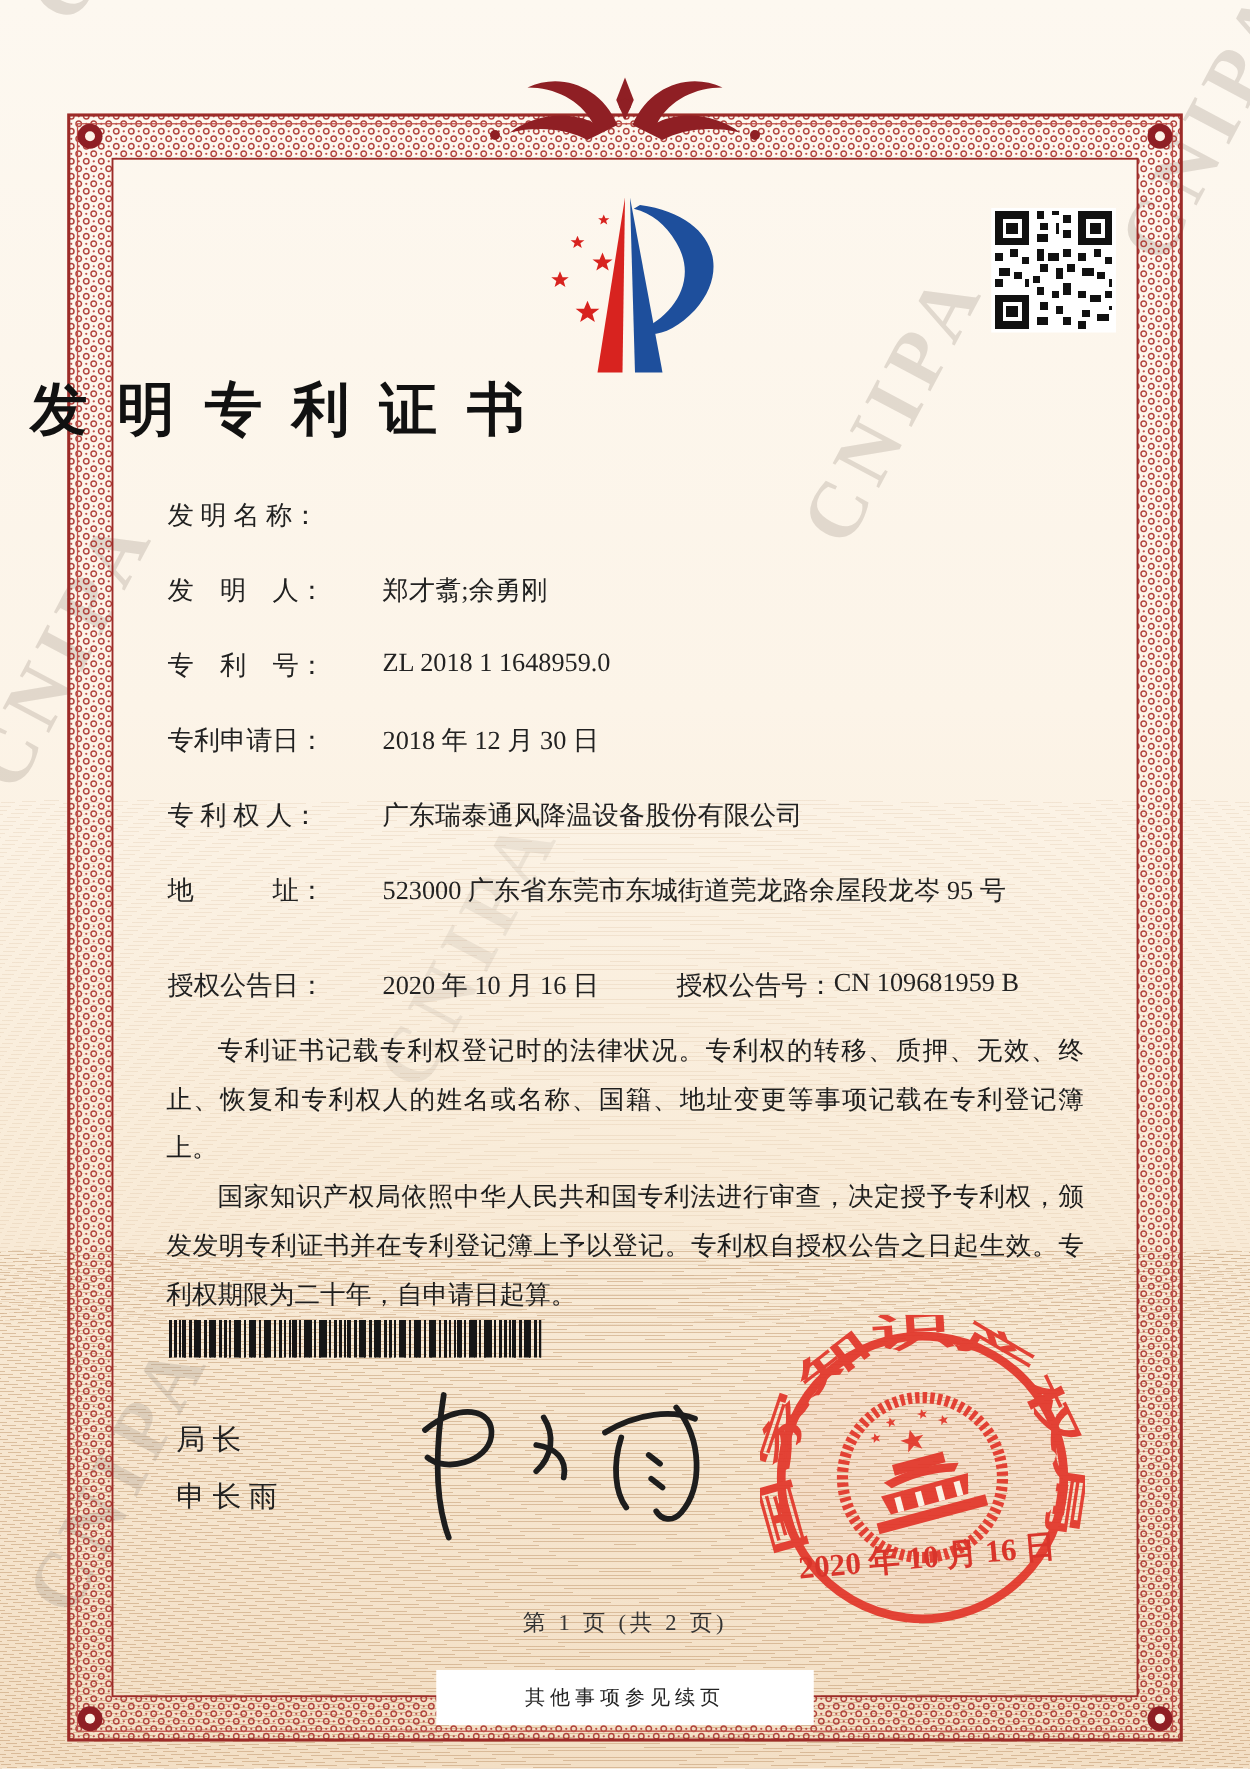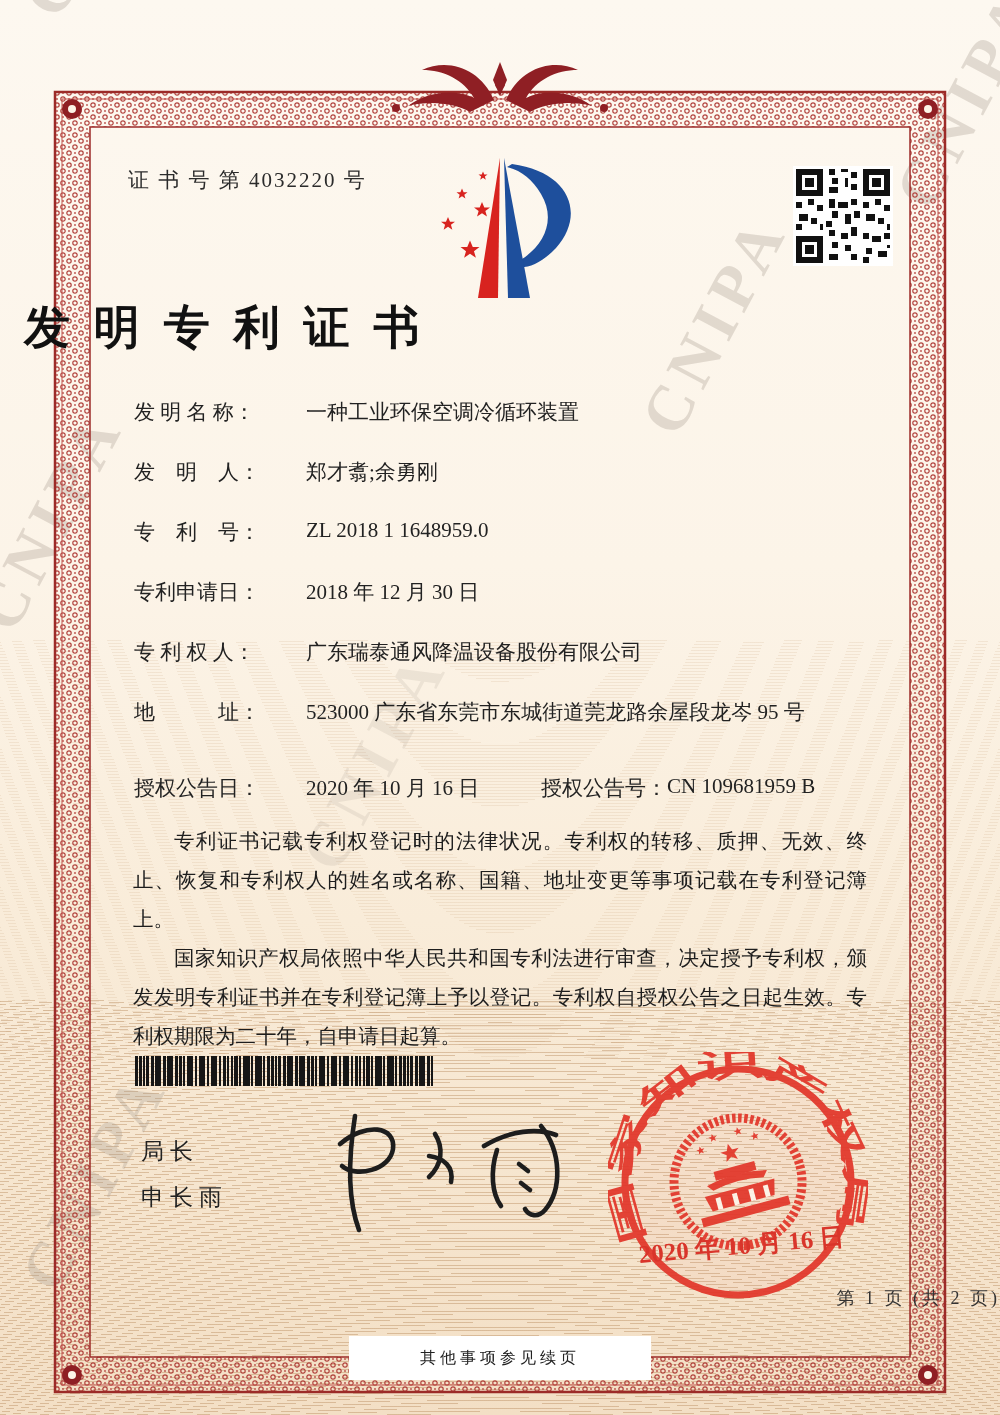--- a/index.html
+++ b/index.html
@@ -33,21 +33,21 @@
   .bodytext p{margin:0;text-indent:2em;}
   .barcode{position:absolute;left:135px;top:1056px;width:298px;height:30px;
         background-image:
           repeating-linear-gradient(90deg,#161616 0 2px,transparent 2px 4px),
           repeating-linear-gradient(90deg,#161616 0 1px,transparent 1px 6px),
           repeating-linear-gradient(90deg,#161616 0 3px,transparent 3px 11px);}
   .sign-title{position:absolute;left:141px;top:1136px;font-size:23px;color:#222;letter-spacing:6px;}
   .sign-name{position:absolute;left:141px;top:1182px;font-size:23px;color:#222;letter-spacing:6px;text-align:right;}
   .signature-svg{position:absolute;left:292px;top:1104px;}
   .seal-svg{position:absolute;left:608px;top:1052px;}
-  .page-footer{position:absolute;left:0;width:100%;top:1286px;text-align:right;
+  .page-footer{position:absolute;left:0;width:100%;top:1286px;text-align:center;
         font-size:18px;color:#333;letter-spacing:3px;}
   .notebox{position:absolute;left:50%;transform:translateX(-50%);top:1336px;width:302px;height:44px;
         background:#ffffff;z-index:4;display:flex;align-items:center;justify-content:center;
         font-size:16px;color:#222;letter-spacing:4px;}
 </style>
 </head>
 <body>
 
 <div class="page">
 
@@ -95,21 +95,20 @@
       <path d="M6,4 C20,-28 52,-38 78,-26 C56,-26 36,-16 26,2 C46,-8 74,-4 92,10 C68,4 44,8 30,16 Z"></path>
       <path d="M0,-34 L7,-16 L0,0 L-7,-16 Z"></path>
       <circle cx="0" cy="-12" r="5"></circle>
       <circle cx="-104" cy="12" r="4"></circle>
         <circle cx="104" cy="12" r="4"></circle>
     </g>
   </svg>
 
   <div class="content">
 
-    <div class="certno">证 书 号 第 4032220 号</div>
 
     <svg class="logo" width="170" height="150" viewBox="0 0 170 150">
       <path d="M92,12 C150,20 166,62 136,96 C120,113 103,119 91,113 C119,101 139,72 121,42 C112,27 102,19 87,15 Z" fill="#1e4f9c"></path>
       <polygon points="84,6 88,146 110,146" fill="#1e4f9c"></polygon>
       <polygon points="80,6 58,146 78,146" fill="#d8231f"></polygon>
       <g fill="#d8231f">
         <use href="#star" transform="translate(63,24) scale(0.45)"></use>
         <use href="#star" transform="translate(42,42) scale(0.55)"></use>
         <use href="#star" transform="translate(62,58) scale(0.80)"></use>
         <use href="#star" transform="translate(28,72) scale(0.70)"></use>
@@ -133,21 +132,20 @@
                  M12,21 h2 v2 h-2 Z M16,22 h2 v2 h-2 Z M19,20 h2 v3 h-2 Z M13,25 h2 v2 h-2 Z M17,26 h2 v2 h-2 Z M12,29 h3 v2 h-3 Z M19,29 h2 v2 h-2 Z
                  M23,22 h2 v2 h-2 Z M26,23 h3 v2 h-3 Z M30,22 h2 v2 h-2 Z M24,27 h2 v2 h-2 Z M28,28 h3 v2 h-3 Z M23,30 h2 v2 h-2 Z M31,26 h1 v1 h-1 Z"></path>
       </g>
     </svg>
 
     <div class="title">发明专利证书</div>
 
     <div class="fields">
       <div class="frow">
         <span class="flabel">发 明 名 称：</span>
-        <span class="fvalue">一种工业环保空调冷循环装置</span>
       </div>
       <div class="frow">
         <span class="flabel">发　明　人：</span>
         <span class="fvalue">郑才翥;余勇刚</span>
       </div>
       <div class="frow">
         <span class="flabel">专　利　号：</span>
         <span class="fvalue">ZL 2018 1 1648959.0</span>
       </div>
       <div class="frow">

